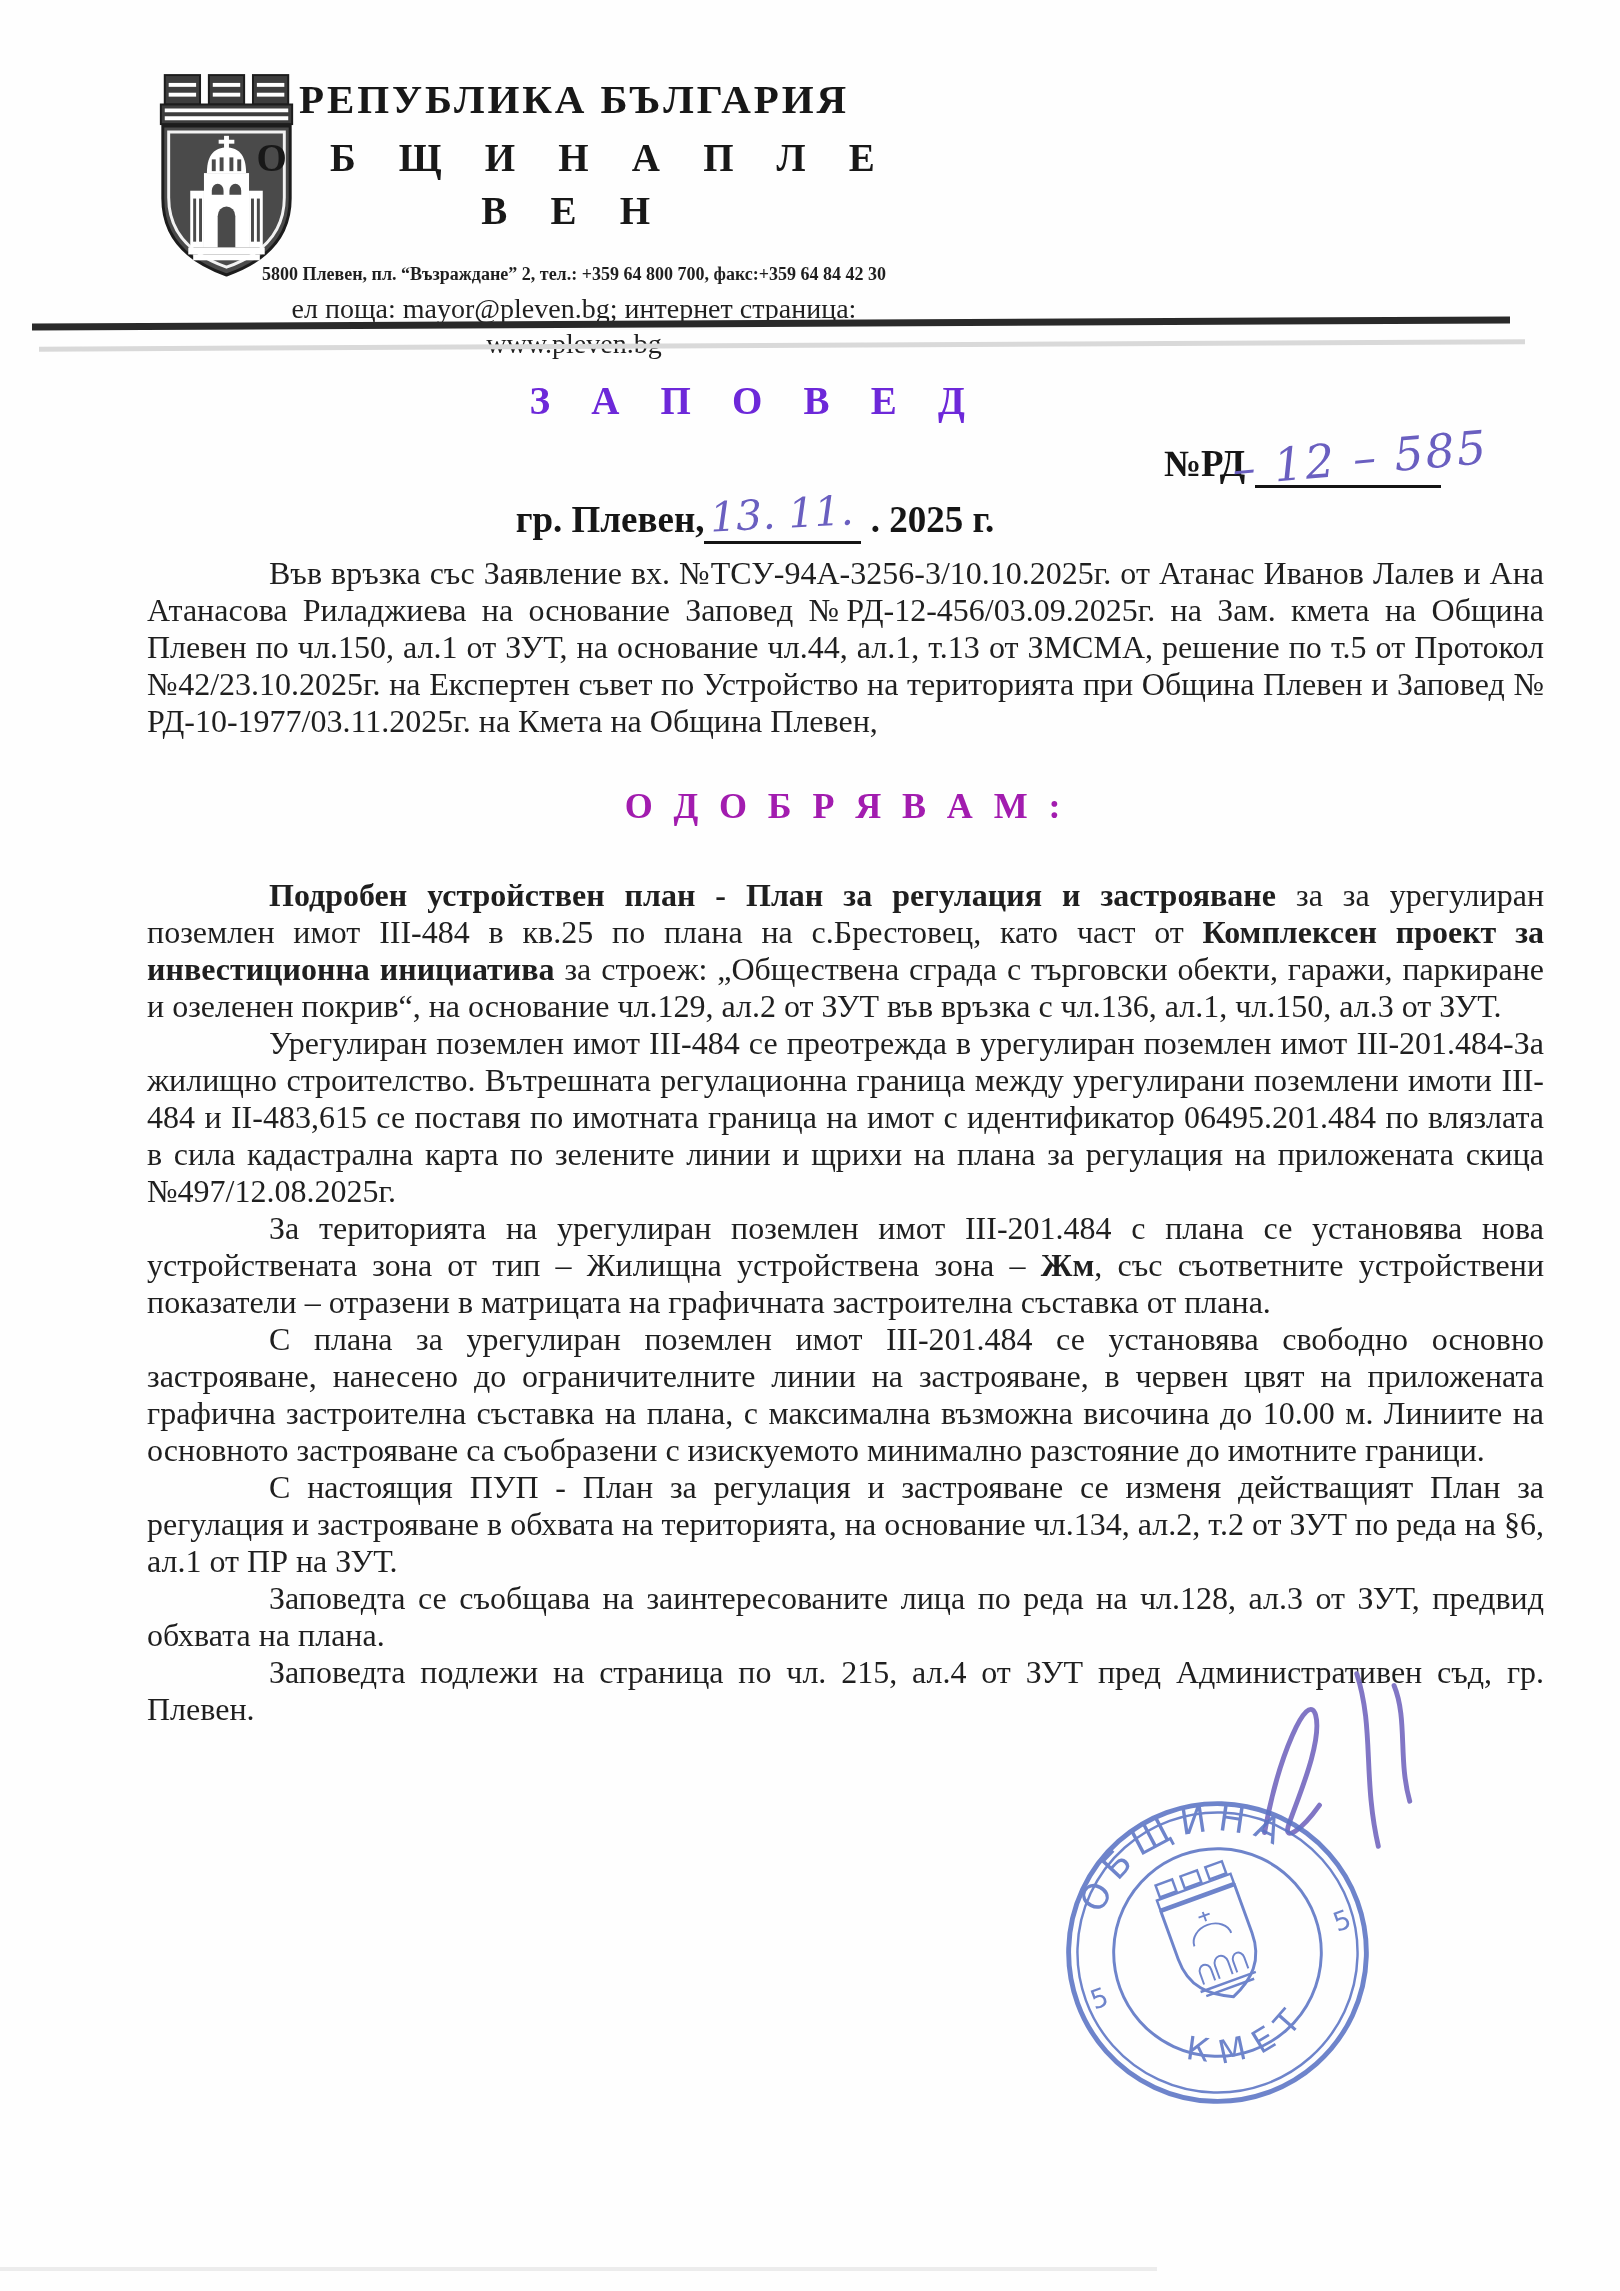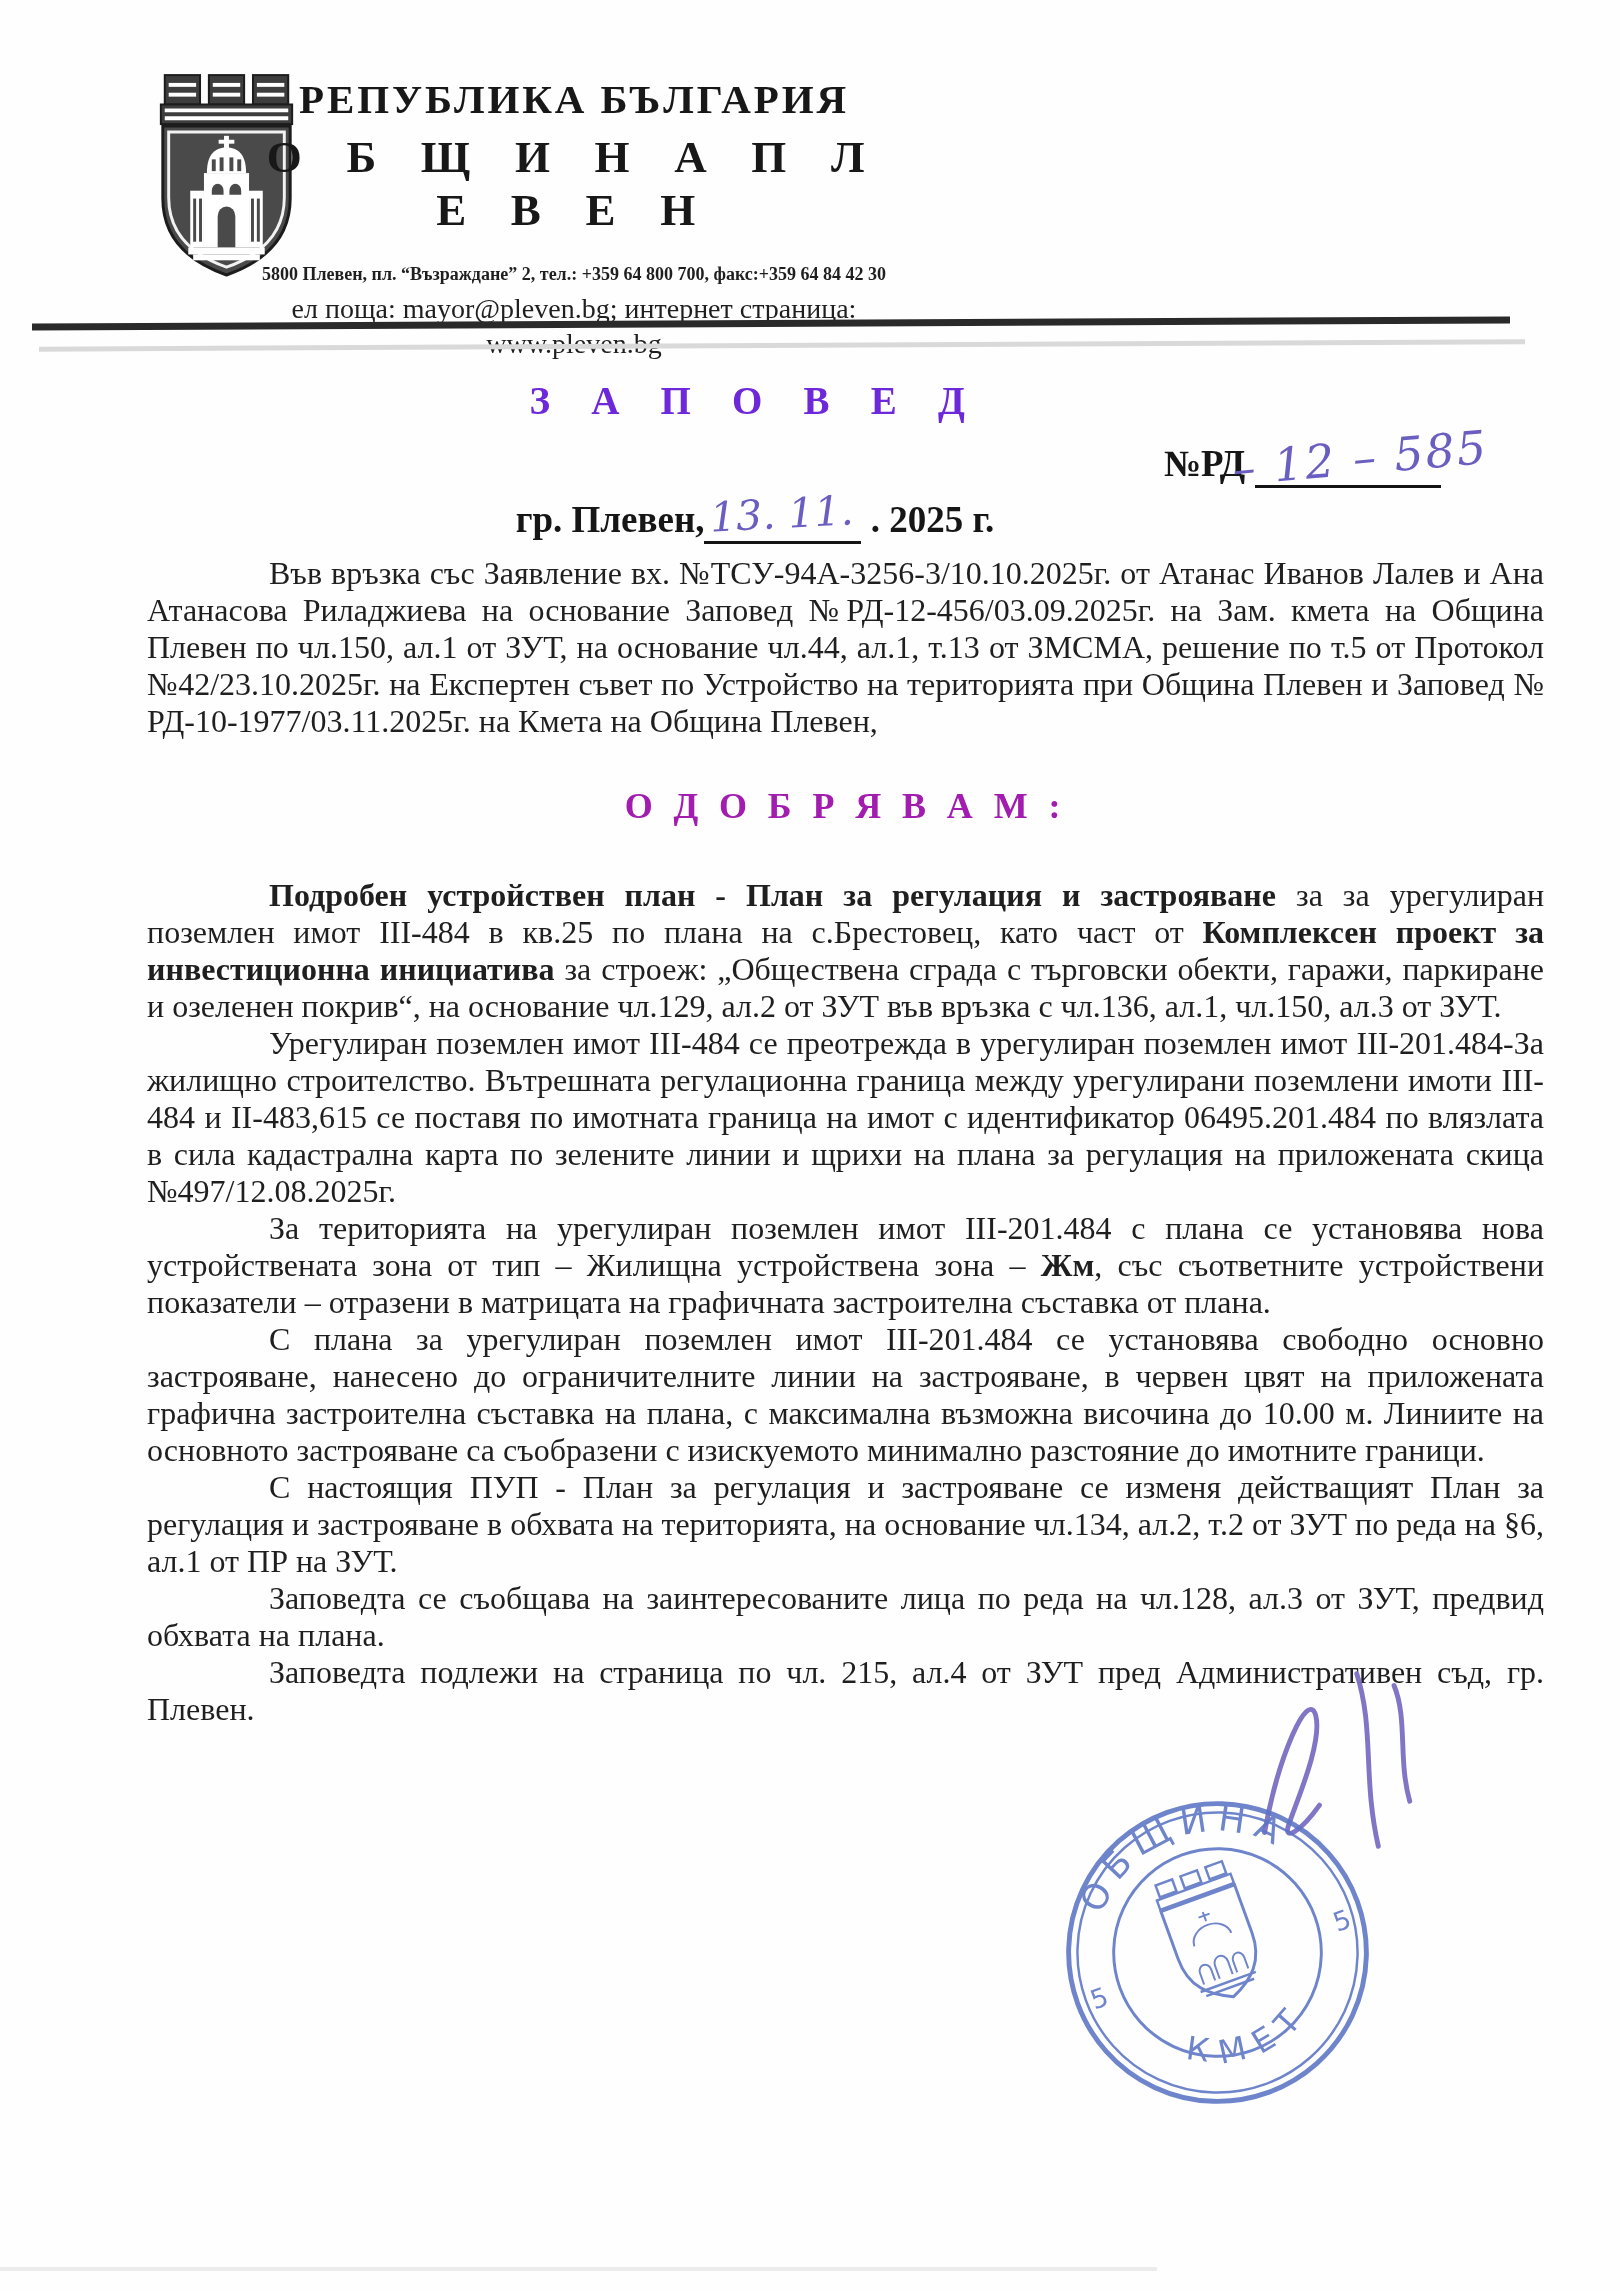--- a/index.html
+++ b/index.html
@@ -12,21 +12,21 @@
     color:#1f1f1f;
     overflow:hidden;
   }
   
   .coat{position:absolute;left:153px;top:73px;width:147px;height:208px;}
   .header-text{
     position:absolute;left:231px;top:76px;width:686px;
     text-align:center;
   }
   .h-republic{font-size:41px;font-weight:bold;letter-spacing:2.9px;line-height:47px;color:#181818;}
-  .h-municipality{font-size:45px;font-weight:bold;letter-spacing:16.7px;line-height:53px;margin-top:7.8px;color:#181818;}
+  .h-municipality{font-size:39px;font-weight:bold;letter-spacing:16.7px;line-height:53px;margin-top:7.8px;color:#181818;}
   .h-address{font-size:18px;margin-top:21.6px;line-height:33px;white-space:nowrap;font-weight:bold;}
   .h-contact{font-size:28px;line-height:35px;}
   .sep-main{
     position:absolute;left:32px;top:320px;width:1478px;height:6.9px;
     background:#2a2a2a;transform:rotate(-0.28deg);
   }
   .sep-shadow{
     position:absolute;left:39px;top:343px;width:1486px;height:4.9px;
     background:#d9d9d9;transform:rotate(-0.28deg);
   }

